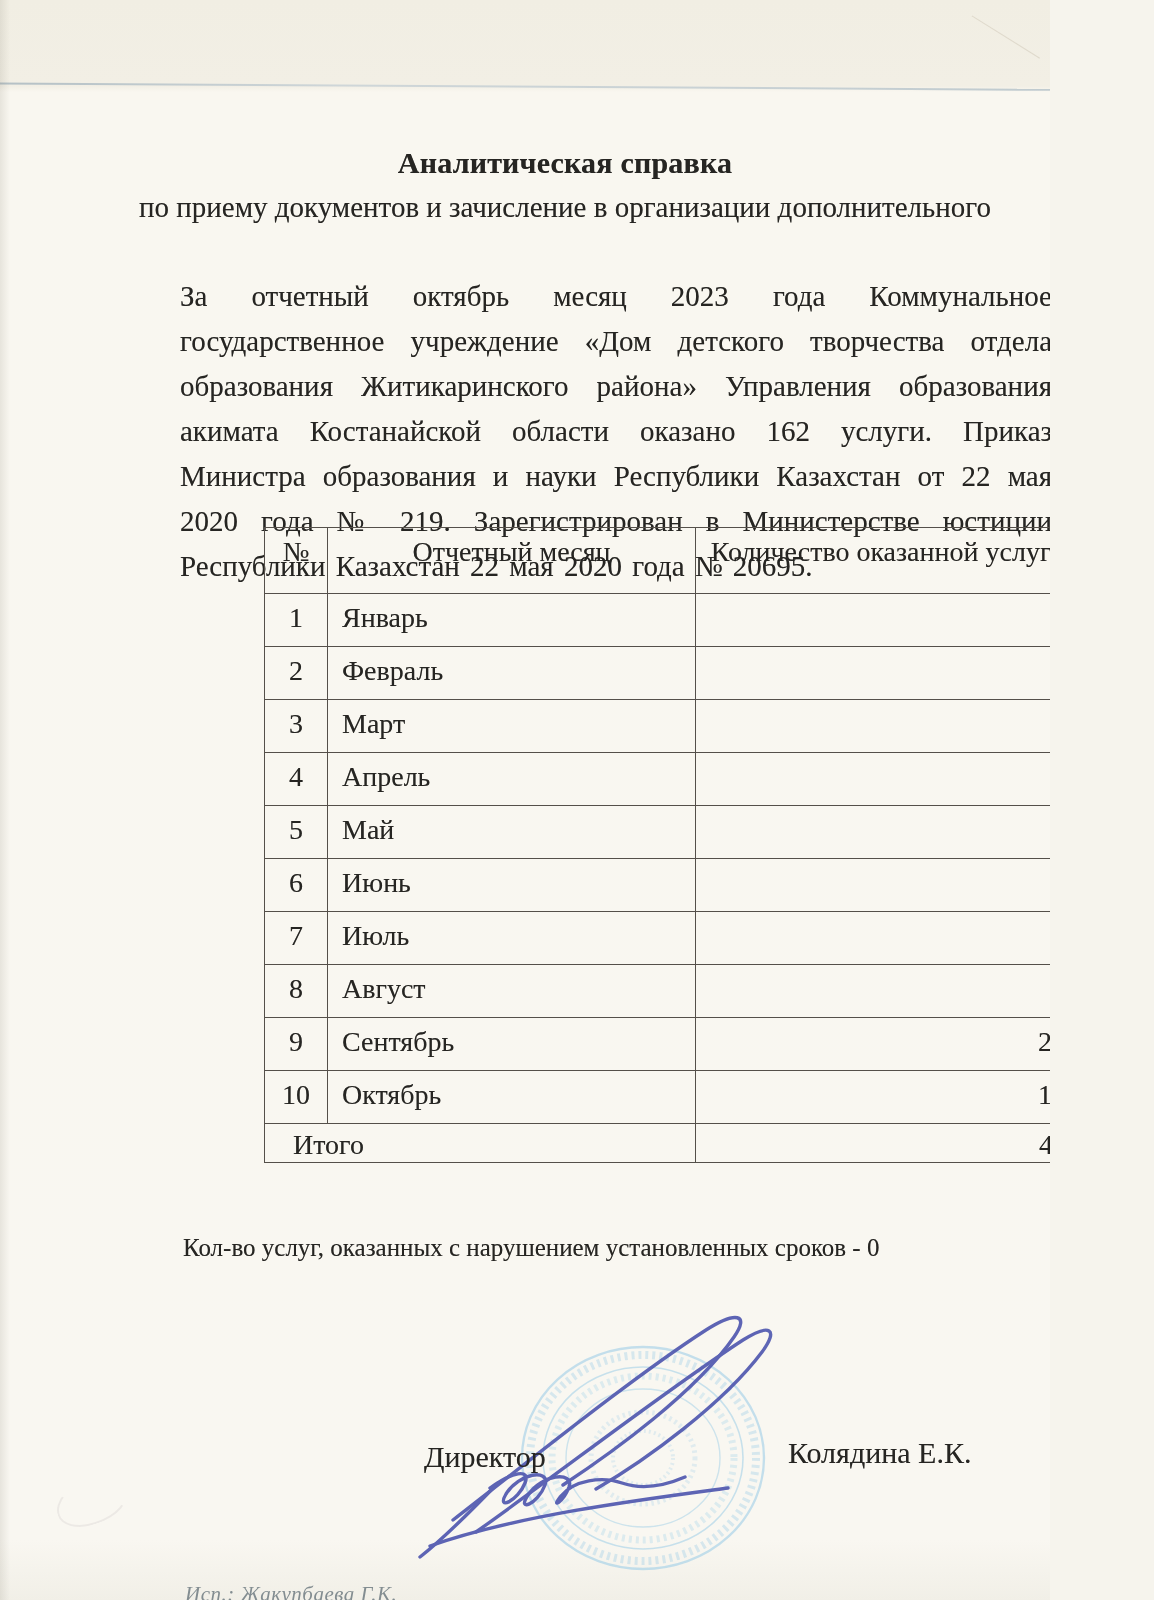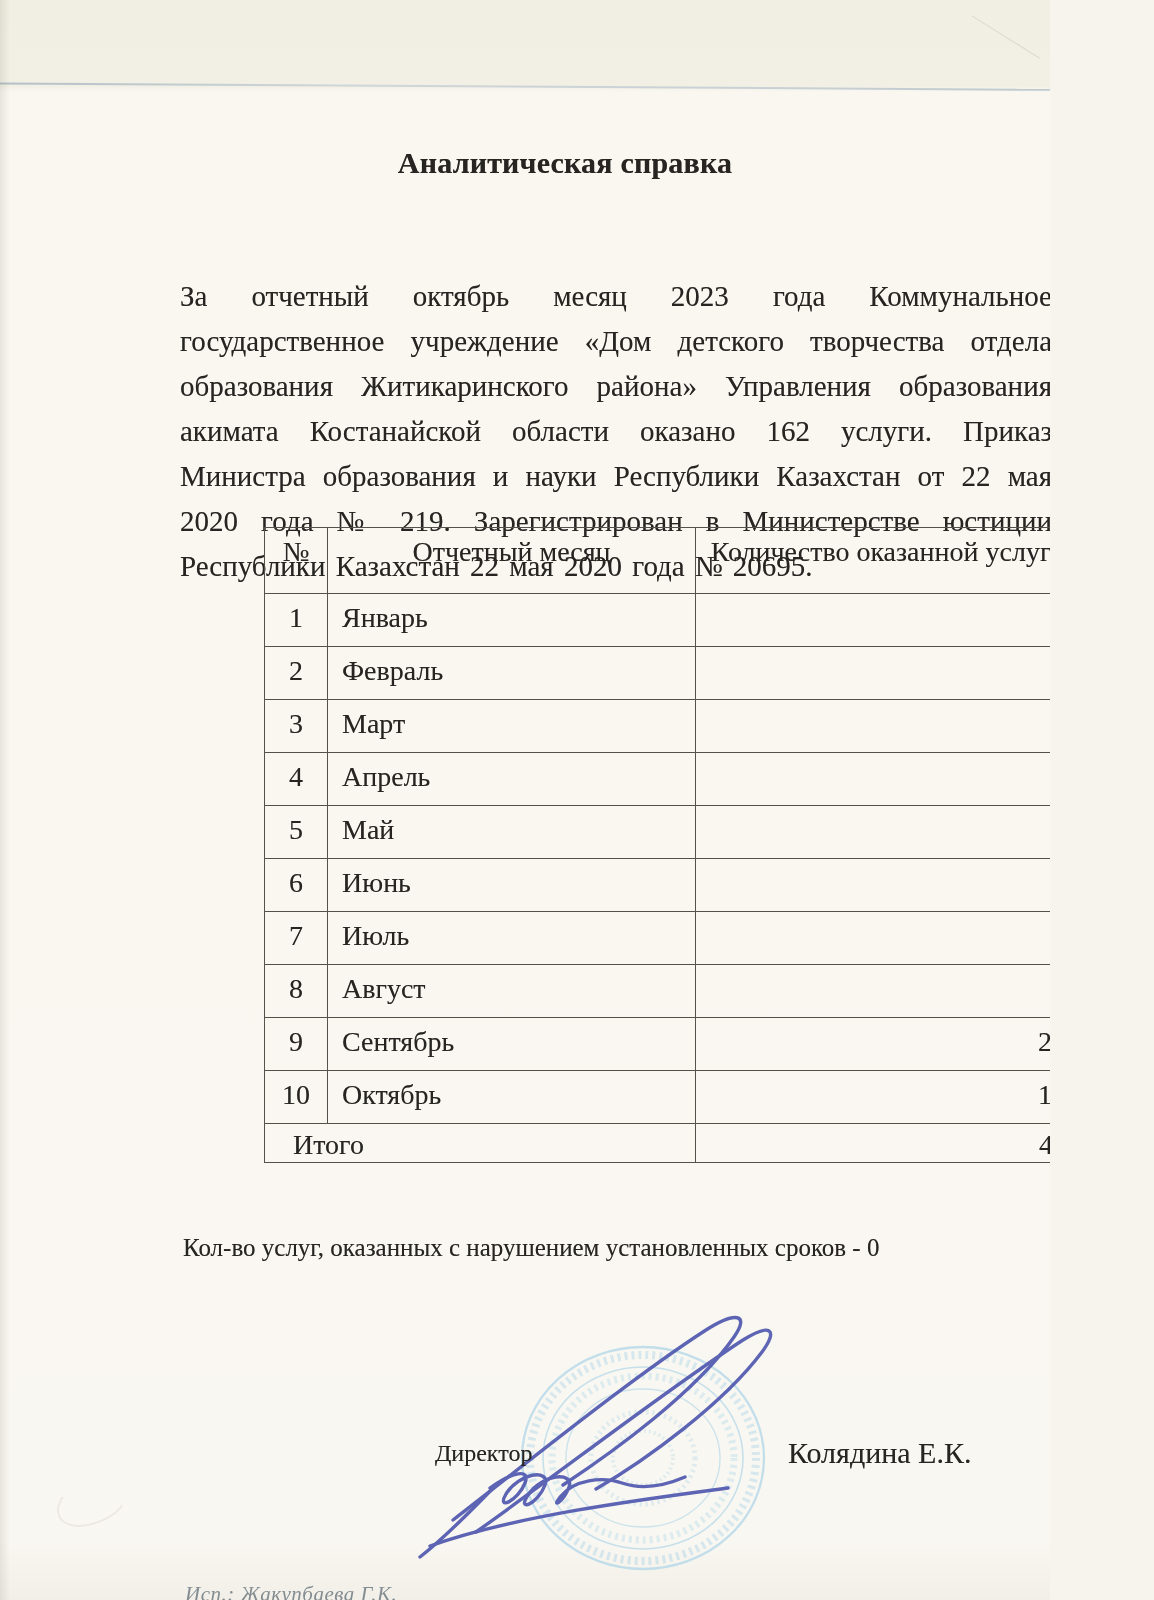--- a/index.html
+++ b/index.html
@@ -48,21 +48,21 @@
   td.c-num,th.c-num{width:60px;text-align:center;}
   td.c-month{width:352px;text-align:left;padding-left:14px;}
   th.c-month{width:352px;}
   td.c-val,th.c-val{text-align:right;}
   tr.total-row td{height:32px;padding-top:5px;}
   td.total-label{text-align:left;padding-left:28px;}
   .note-line{
     position:absolute;left:183px;font-size:25px;white-space:nowrap;
     text-shadow:0 0 .4px rgba(0,0,0,.35);
   }
-  .sig-row-label{position:absolute;left:435px;top:1440px;font-size:24px;
+  .sig-row-label{position:absolute;left:424px;top:1440px;font-size:30px;
     text-shadow:0 0 .4px rgba(0,0,0,.35);}
   .sig-row-name{position:absolute;left:788px;top:1436px;font-size:30px;
     text-shadow:0 0 .4px rgba(0,0,0,.35);}
   .stamp{position:absolute;left:515px;top:1340px;opacity:.62;}
   .signature{position:absolute;left:398px;top:1282px;}
   .executor{
     position:absolute;left:185px;top:1582px;font-size:21px;font-style:italic;
     color:#5e6c74;opacity:.75;white-space:nowrap;letter-spacing:.5px;
   }
   .smudge{
@@ -81,20 +81,21 @@
 
 <div class="page">
 
   <div class="scan-line"></div>
   <div class="corner-crease"></div>
   <div class="edge-shadow-left"></div>
 
   <div class="title-block">
     <div class="doc-title">Аналитическая справка</div>
     <div class="doc-subtitle">
+      <div>по приему документов и зачисление в организации дополнительного</div>
     </div>
   </div>
 
   <div class="doc-paragraph">За отчетный октябрь месяц 2023 года Коммунальное государственное учреждение «Дом детского творчества отдела образования Житикаринского района» Управления образования акимата Костанайской области оказано 162 услуги. Приказ Министра образования и науки Республики Казахстан от 22 мая 2020 года № 219. Зарегистрирован в Министерстве юстиции Республики Казахстан 22 мая 2020 года № 20695.</div>
 
   <table class="report">
     <thead>
       <tr>
         <th class="c-num">№</th>
         <th class="c-month">Отчетный месяц</th>

